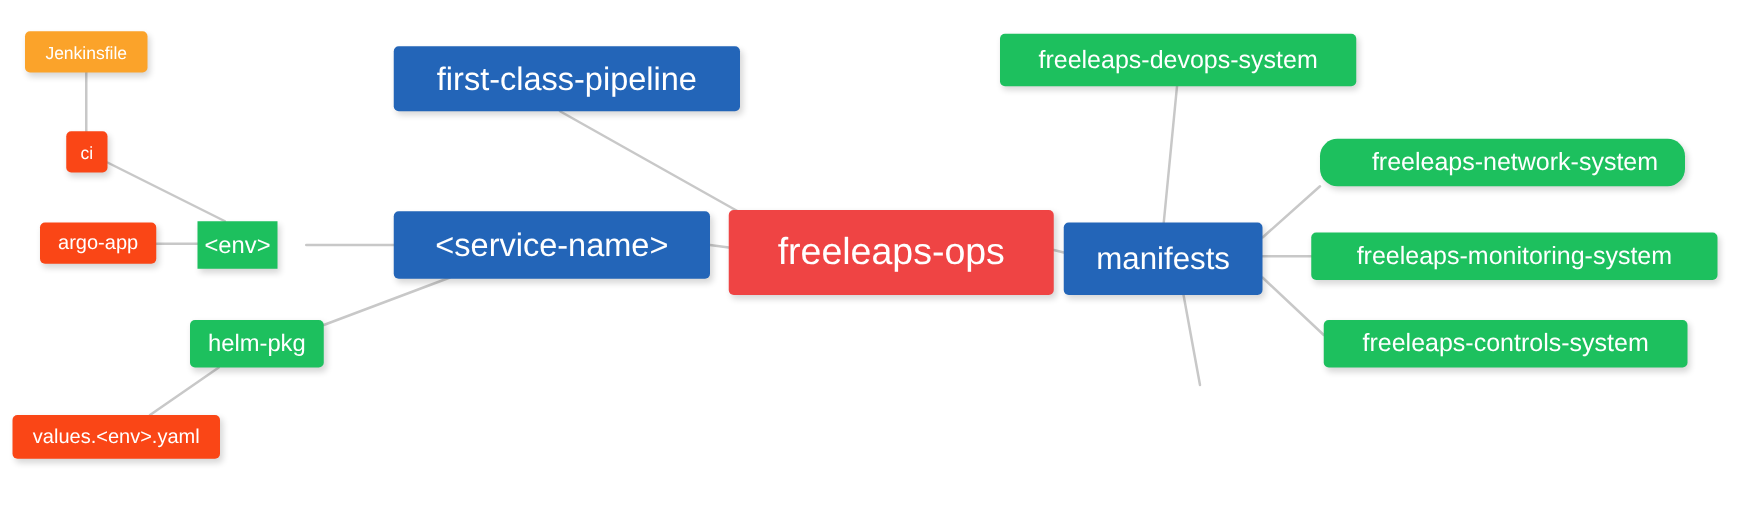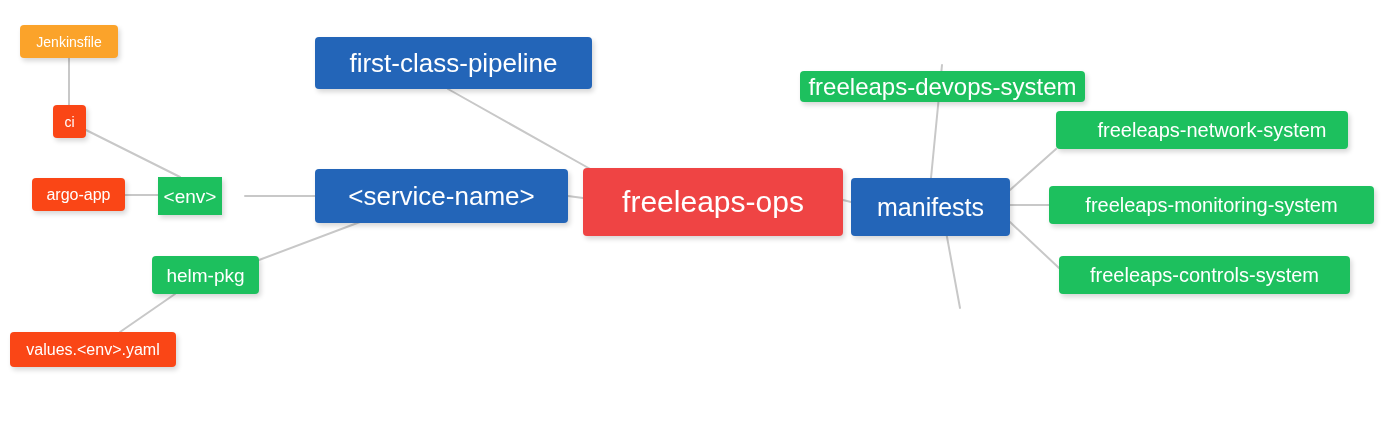--- a/index.html
+++ b/index.html
@@ -75,24 +75,24 @@
     </div>
     <div class="node n-orange" style="left: 20px; top: 25px; width: 98px; height: 33px; font-size: 14px; border-radius: 4px;">
       <span>Jenkinsfile</span>
     </div>
     <div class="node n-red" style="left: 32px; top: 178px; width: 93px; height: 33px; font-size: 16px; border-radius: 4px;">
       <span>argo-app</span>
     </div>
     <div class="node n-red" style="left: 10px; top: 332px; width: 166px; height: 35px; font-size: 16px; border-radius: 4px;">
       <span>values.&lt;env&gt;.yaml</span>
     </div>
-    <div class="node n-green" style="left: 800px; top: 27px; width: 285px; height: 31px; font-size: 24px; border-radius: 4px; margin-top: 44px;">
+    <div class="node n-green" style="left: 800px; top: 27px; width: 285px; height: 42px; font-size: 20px; border-radius: 4px;">
       <span>freeleaps-devops-system</span>
     </div>
-    <div class="node n-green" style="left: 1056px; top: 111px; width: 292px; height: 38px; font-size: 20px; border-radius: 4px; padding-left: 20px;">
+    <div class="node n-green" style="left: 1056px; top: 111px; width: 292px; height: 38px; font-size: 20px; border-radius: 14px; padding-left: 20px;">
       <span>freeleaps-network-system</span>
     </div>
     <div class="node n-green" style="left: 1049px; top: 186px; width: 325px; height: 38px; font-size: 20px; border-radius: 4px;">
       <span>freeleaps-monitoring-system</span>
     </div>
     <div class="node n-green" style="left: 1059px; top: 256px; width: 291px; height: 38px; font-size: 20px; border-radius: 4px;">
       <span>freeleaps-controls-system</span>
     </div>
   </div>
 

